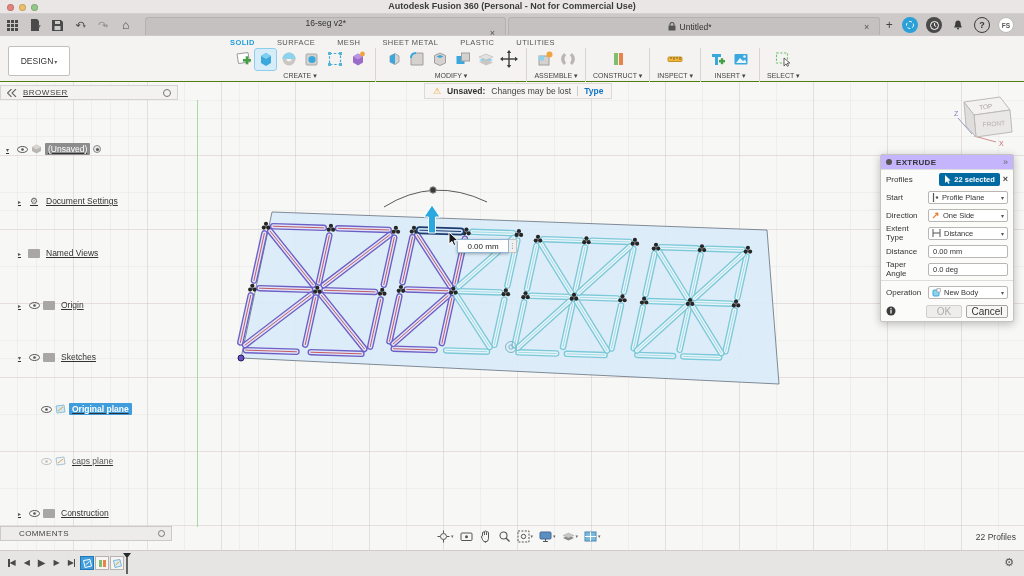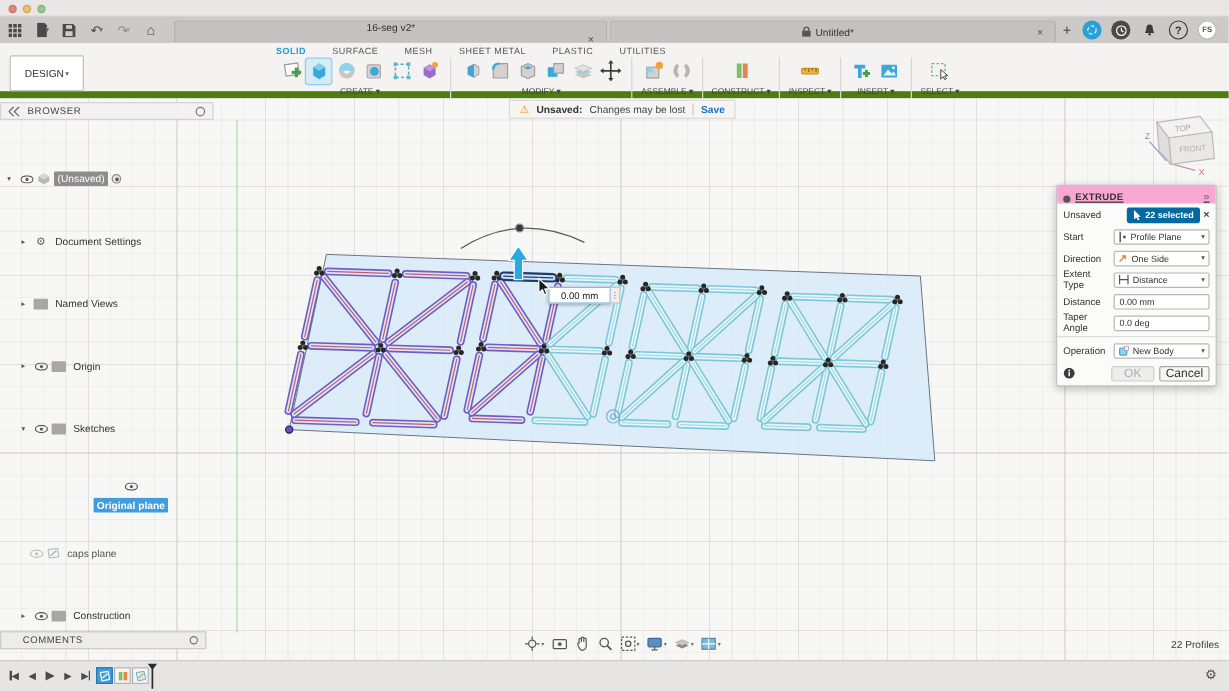--- a/index.html
+++ b/index.html
@@ -18,21 +18,21 @@
   .qicon { width:20px; height:16px; display:inline-flex; align-items:center; justify-content:center; color:#4a4a4a; font-size:11px; margin-left:3px; }
   .qicon svg { display:block; }
   .qcaret { font-size:6px; color:#666; margin-left:-2px; }
   .doctab { height:18px; margin-top:2px; display:flex; align-items:center; background:#c4c1c0; border:1px solid #b4b1b0; border-bottom:none; border-radius:3px 3px 0 0; font-size:8.5px; color:#333; padding:0 8px; }
   .doctab .close { margin-left:auto; color:#555; font-size:9px; padding:0 2px; }
   .fusionlogo { width:9px; height:9px; background:linear-gradient(135deg,#f6a623,#e8642a); border-radius:2px; margin-right:5px; }
   .plusbtn { width:18px; height:16px; text-align:center; color:#444; font-size:12px; line-height:16px; }
   .hicon { width:16px; height:16px; border-radius:50%; display:inline-flex; align-items:center; justify-content:center; margin:0 4px; font-size:9px; color:#333; }
 
   
-  .ribbon { position:absolute; left:0; top:36px; width:1024px; height:46px; background:#f4f3f2; border-bottom:6px solid #4d7c0f; }
+  .ribbon { position:absolute; left:0; top:36px; width:1024px; height:46px; background:#f4f3f2; border-bottom:1px solid #4d7c0f; }
   .rtabs { position:absolute; left:230px; top:2px; height:11px; display:flex; gap:22px; }
   .rtab { font-size:7.5px; color:#555; letter-spacing:.4px; }
   .rtab.active { color:#1f9dd9; font-weight:bold; }
   .designbtn { position:absolute; left:8px; top:10px; width:62px; height:30px; background:#fff; border:1px solid #c2bfbe; border-radius:2px; font-size:8.5px; color:#333; display:flex; align-items:center; justify-content:center; gap:3px; }
   .rgroups { position:absolute; left:228px; top:12px; display:flex; align-items:flex-start; }
   .rgroup { display:flex; flex-direction:column; align-items:center; padding:0 4px; }
   .ricons { display:flex; align-items:center; gap:2px; height:22px; }
   .ticon { width:21px; height:21px; display:flex; align-items:center; justify-content:center; border-radius:2px; }
   .ticon.active { background:#d6ecf9; outline:1px solid #8ecdec; }
   .glabel { font-size:7px; color:#444; margin-top:2px; white-space:nowrap; }
@@ -42,21 +42,21 @@
   .canvas { position:absolute; left:0; top:82px; width:1024px; height:468px;
     background:
       repeating-linear-gradient(to right, transparent 0 73px, rgba(205,180,180,.28) 73px 74px),
       repeating-linear-gradient(to bottom, transparent 0 73px, rgba(205,180,180,.28) 73px 74px),
       repeating-linear-gradient(to right, transparent 0 17.5px, rgba(0,0,0,.035) 17.5px 18.5px),
       repeating-linear-gradient(to bottom, transparent 0 17.5px, rgba(0,0,0,.035) 17.5px 18.5px),
       #f7f7f6; }
   #cv { position:absolute; left:0; top:0; width:1024px; height:468px; }
 
   
-  .browser { position:absolute; left:0; top:3px; width:178px; font-size:9px; color:#333; }
+  .browser { position:absolute; left:0; top:3px; width:178px; font-size:9px; color:#333;text-decoration:underline; }
   .bheader { height:15px; background:rgba(242,241,240,.95); border:1px solid #d5d2d0; display:flex; align-items:center; padding:0 6px; }
   .bheader .btitle { font-size:8px; color:#444; letter-spacing:.5px; margin-left:6px; }
   .bdot { margin-left:auto; width:8px; height:8px; border-radius:50%; border:1.5px solid #777; }
   .btree { padding-top:4px; }
   .brow { height:14px; display:flex; align-items:center; gap:3px; padding-left:6px;margin-top:38px; }
   .twisty { width:7px; font-size:6px; color:#555; }
   .eye { width:12px; display:flex; justify-content:center; }
   .eye.dim { opacity:.35; }
   .ficon { width:12px; height:9px; background:#a9a7a5; border-radius:1px; position:relative; }
   .gicon { font-size:9px; color:#666; width:12px; text-align:center; }
@@ -73,21 +73,21 @@
   .warnbar b { color:#333; }
   .warnbar .wmsg { color:#444; }
   .warnbar .wsep { width:1px; height:10px; background:#ccc; }
   .warnbar .wsave { color:#1073c8; font-weight:bold; }
 
   
   .viewcube { position:absolute; left:938px; top:6px; width:82px; height:62px; }
 
   
   .xdlg { position:absolute; left:880px; top:72px; width:134px; background:#fbfbfa; border:1px solid #c6c3c1; border-radius:2px; box-shadow:0 2px 8px rgba(0,0,0,.25); font-size:8px; color:#333; }
-  .xhead { height:15px; background:#f9a8d4; border-bottom:1px solid #ddd; display:flex; align-items:flex-end; padding:0 5px; gap:4px;text-decoration:underline; }
+  .xhead { height:15px; background:#c4b5fd; border-bottom:1px solid #ddd; display:flex; align-items:center; padding:0 5px; gap:4px; }
   .xhead .hdot { width:6px; height:6px; border-radius:50%; background:#555; }
   .xhead .htitle { font-size:8px; font-weight:bold; letter-spacing:.3px; }
   .xhead .hcollapse { margin-left:auto; color:#666; font-size:9px; }
   .xrow { height:18px; display:flex; align-items:center; padding:0 5px; }
   .xlab { font-size:8px; color:#333; }
   .xctl { margin-left:auto; display:flex; align-items:center; gap:3px; }
   .tbtn { width:17px; height:14px; border:1px solid #c0bdbb; background:#f4f3f2; border-radius:2px; display:flex; align-items:center; justify-content:center; }
   .tbtn.sel { background:#cfe9f8; border-color:#2ea3dc; }
   .chip { height:13px; background:#0369a1; color:#fff; border-radius:2px; display:flex; align-items:center; gap:3px; font-size:7.5px; padding:0 5px; font-weight:bold; }
   .xclose { color:#444; font-size:9px; font-weight:bold; }
@@ -130,20 +130,21 @@
 </style>
 </head>
 <body>
 
 <div id="app">
 
   <div class="titlebar">
     <span class="tl r"></span>
     <span class="tl y"></span>
     <span class="tl g"></span>
+    <div class="wtitle">Autodesk Fusion 360 (Personal - Not for Commercial Use)</div>
   </div>
 
   <div class="tabbar">
     <span class="qicon">
       <svg width="11" height="11" viewBox="0 0 11 11">
           <g fill="#4a4a4a">
             <rect x="0" y="0" width="3" height="3"></rect>
             <rect x="4" y="0" width="3" height="3"></rect>
             <rect x="8" y="0" width="3" height="3"></rect>
             <rect x="0" y="4" width="3" height="3"></rect>
@@ -853,34 +854,34 @@
           <span class="twisty">▾</span>
           <span class="eye">
               <svg width="11" height="7" viewBox="0 0 11 7">
                 <ellipse cx="5.5" cy="3.5" rx="5" ry="3" fill="none" stroke="#555" stroke-width="1"></ellipse>
                 <circle cx="5.5" cy="3.5" r="1.3" fill="#555"></circle>
               </svg>
             </span>
           <span class="ficon"></span>
           <span class="blabel">Sketches</span>
         </div>
-        <div class="brow" style="padding-left:40px;flex-direction:column;">
+        <div class="brow" style="padding-left:40px;">
           <span class="eye">
               <svg width="11" height="7" viewBox="0 0 11 7">
                 <ellipse cx="5.5" cy="3.5" rx="5" ry="3" fill="none" stroke="#555" stroke-width="1"></ellipse>
                 <circle cx="5.5" cy="3.5" r="1.3" fill="#555"></circle>
               </svg>
             </span>
           <svg class="skicon" viewBox="0 0 11 10">
               <path d="M1 2 L9 1 L10 8 L2 9 z" fill="#cfe8f4" stroke="#7ab3cc" stroke-width=".8"></path>
               <path d="M3 7 L8 3" stroke="#e8a13c" stroke-width="1"></path>
             </svg>
           <span class="blabel bluechip">Original plane</span>
         </div>
-        <div class="brow" style="padding-left:24px;">
+        <div class="brow" style="padding-left:40px;">
           <span class="eye dim">
               <svg width="11" height="7" viewBox="0 0 11 7">
                 <ellipse cx="5.5" cy="3.5" rx="5" ry="3" fill="none" stroke="#555" stroke-width="1"></ellipse>
                 <circle cx="5.5" cy="3.5" r="1.3" fill="#555"></circle>
               </svg>
             </span>
           <svg class="skicon" viewBox="0 0 11 10">
               <path d="M1 2 L9 1 L10 8 L2 9 z" fill="#eef4f7" stroke="#9ab8c6" stroke-width=".8"></path>
               <path d="M3 7 L8 3" stroke="#e8a13c" stroke-width="1"></path>
             </svg>
@@ -898,21 +899,21 @@
           <span class="blabel">Construction</span>
         </div>
       </div>
     </div>
 
     <div class="warnbar">
       <span class="wicon">⚠</span>
       <b>Unsaved:</b>
       <span class="wmsg">Changes may be lost</span>
       <span class="wsep"></span>
-      <span class="wsave">Save</span>
+      <span class="wsave">Type</span>
     </div>
 
     <div class="viewcube">
       <svg width="82" height="62" viewBox="0 0 82 62">
         <line x1="34" y1="46" x2="20" y2="30" stroke="#9898c8" stroke-width="1"></line>
         <line x1="36" y1="48" x2="58" y2="54" stroke="#cf8f8f" stroke-width="1"></line>
         <polygon points="26,14 62,9 72,22 36,27" fill="#f4f2f1" stroke="#bdbab8" stroke-width="1"></polygon>
         <polygon points="36,27 72,22 74,44 38,49" fill="#eae8e6" stroke="#bdbab8" stroke-width="1"></polygon>
         <polygon points="26,14 36,27 38,49 28,38" fill="#e0dedc" stroke="#bdbab8" stroke-width="1"></polygon>
         <text x="48" y="21" font-size="6.5" fill="#a7a4a2" text-anchor="middle" transform="rotate(-7 48 21)" id="vc-top">TOP</text>
@@ -922,21 +923,21 @@
       </svg>
     </div>
 
     <div class="xdlg">
       <div class="xhead">
         <span class="hdot"></span>
         <span class="htitle">EXTRUDE</span>
         <span class="hcollapse">»</span>
       </div>
       <div class="xrow">
-        <span class="xlab">Unsaved</span>
+        <span class="xlab">Profiles</span>
         <span class="xctl">
           <span class="chip">
             <svg width="7" height="9" viewBox="0 0 7 9">
                 <path d="M1 0 L1 8 L3 6.2 L4.3 8.8 L5.6 8.2 L4.4 5.8 L6.6 5.6 z" fill="#fff"></path>
               </svg>
             <span>22 selected</span>
           </span>
           <span class="xclose">×</span>
         </span>
       </div>

